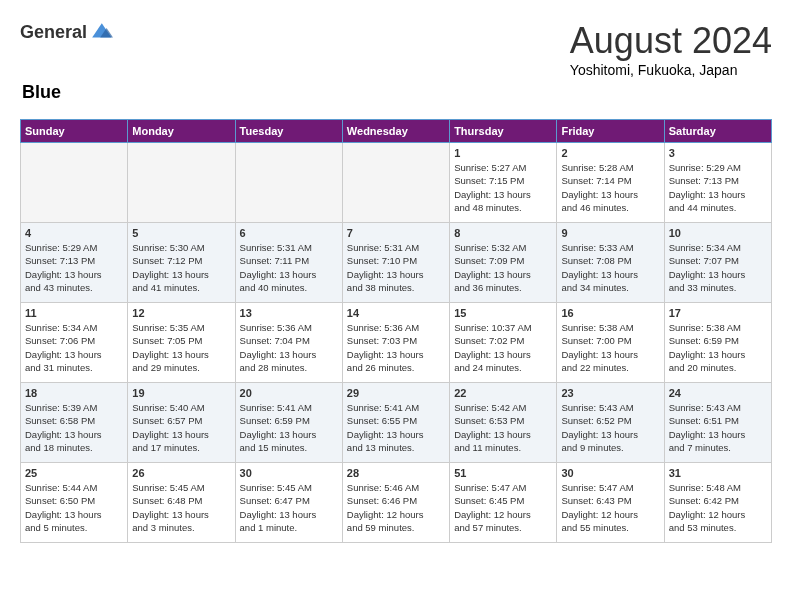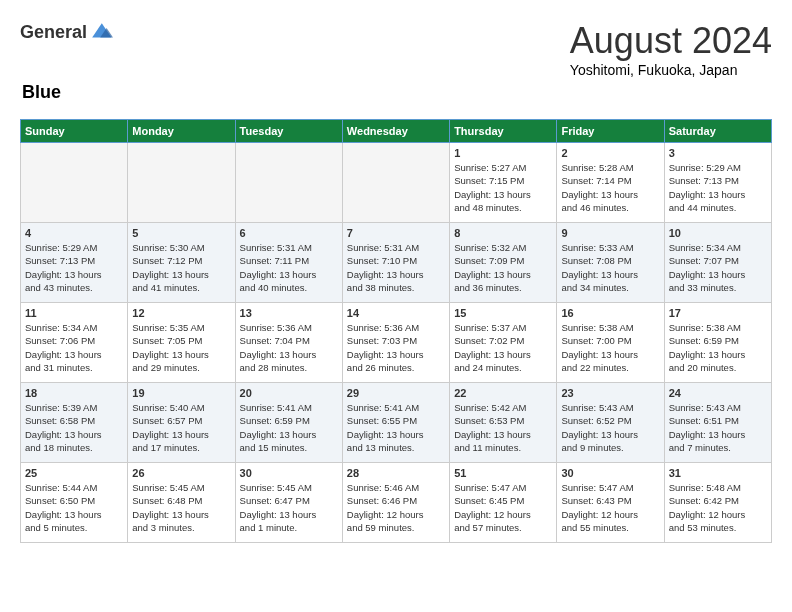--- a/index.html
+++ b/index.html
@@ -45,21 +45,21 @@
     .subtitle {
       font-size: 14px;
       color: #000000;
     }
     table {
       width: 100%;
       border-collapse: collapse;
       table-layout: fixed;
     }
     th {
-      background-color: #15803d;
+      background-color: #701a75;
       color: #fff;
       font-size: 11px;
       font-weight: bold;
       padding: 5px 4px;
       text-align: left;
       border: 1px solid #5a9ad0;
     }
     td {
       border: 1px solid #ccc;
       vertical-align: top;
@@ -181,21 +181,21 @@
         <td>
           <span class="day-num">13</span>
           <div class="day-info"><span>Sunrise: 5:36 AM</span><br><span>Sunset: 7:04 PM</span><br><span>Daylight: 13 hours</span><br><span>and 28 minutes.</span><br></div>
         </td>
         <td>
           <span class="day-num">14</span>
           <div class="day-info"><span>Sunrise: 5:36 AM</span><br><span>Sunset: 7:03 PM</span><br><span>Daylight: 13 hours</span><br><span>and 26 minutes.</span><br></div>
         </td>
         <td>
           <span class="day-num">15</span>
-          <div class="day-info"><span>Sunrise: 5:37 AM</span><br><span>Sunset: 7:02 PM</span><br><span>Daylight: 13 hours</span><br><span>and 24 minutes.</span><br></div>
+          <div class="day-info"><span>Sunrise: 10:37 AM</span><br><span>Sunset: 7:02 PM</span><br><span>Daylight: 13 hours</span><br><span>and 24 minutes.</span><br></div>
         </td>
         <td>
           <span class="day-num">16</span>
           <div class="day-info"><span>Sunrise: 5:38 AM</span><br><span>Sunset: 7:00 PM</span><br><span>Daylight: 13 hours</span><br><span>and 22 minutes.</span><br></div>
         </td>
         <td>
           <span class="day-num">17</span>
           <div class="day-info"><span>Sunrise: 5:38 AM</span><br><span>Sunset: 6:59 PM</span><br><span>Daylight: 13 hours</span><br><span>and 20 minutes.</span><br></div>
         </td>
       </tr>

